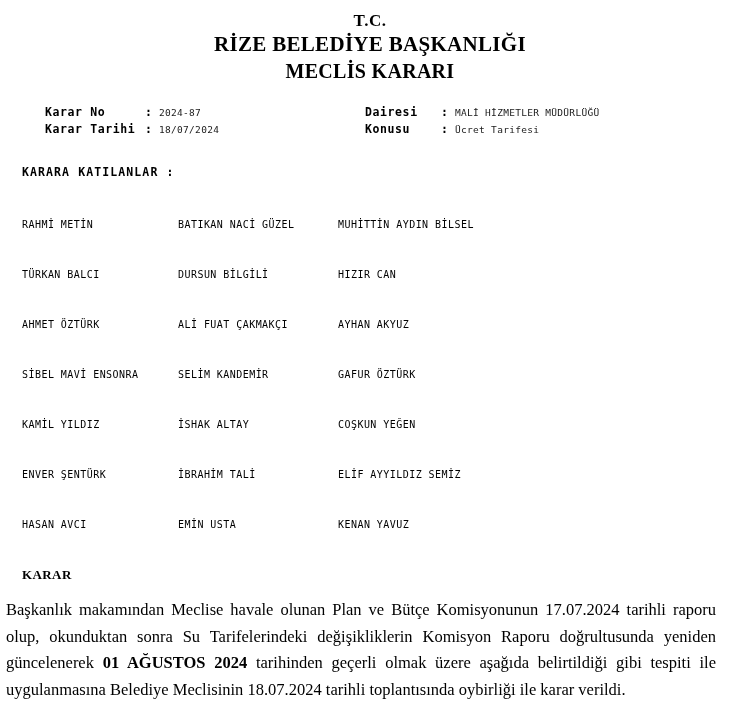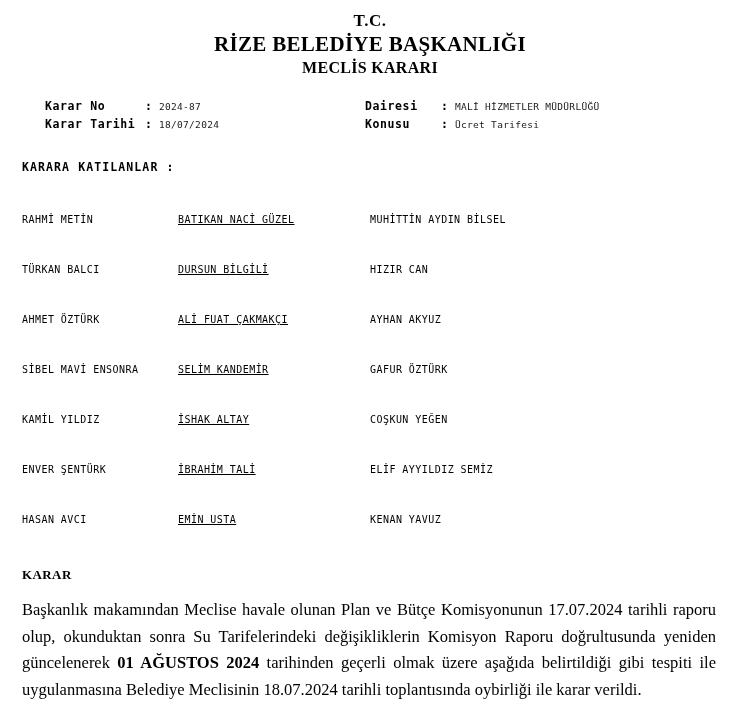--- a/index.html
+++ b/index.html
@@ -33,21 +33,21 @@
     font-size: 17px;
     letter-spacing: 0.5px;
     line-height: 1.25;
   }
   .header .line2 {
     font-size: 21px;
     letter-spacing: 0.3px;
     line-height: 1.25;
   }
   .header .line3 {
-    font-size: 16px;
+    font-size: 20px;
     letter-spacing: 0.3px;
     line-height: 1.3;
   }
 
   
   .meta {
     margin-top: 20px;
     display: flex;
     font-size: 11px;
     line-height: 1.55;
@@ -100,21 +100,21 @@
     font-size: 10px;
     letter-spacing: 0.45px;
     line-height: 1;
     margin-bottom: 17px;
   }
   .p-col {
     flex: 0 0 auto;
     margin-top: 23px;
   }
   .p-c1 { width: 156px; }
-  .p-c2 { width: 192px; text-decoration: underline; }
+  .p-c2 { width: 160px; }
   .p-c3 { width: 260px; }
 
   
   .ozu {
     position: absolute;
     left: 22px;
     right: 22px;
     top: 512px;
     font-size: 10px;
     line-height: 1.75;
@@ -131,21 +131,21 @@
     left: 22px;
     top: 567px;
     font-family: "Liberation Serif", serif;
     font-weight: bold;
     font-size: 13px;
     letter-spacing: 0.4px;
   }
 
   .body-text {
     position: absolute;
-    left: 22px;
+    left: 6px;
     right: 24px;
     top: 597px;
     font-family: "Liberation Serif", serif;
     font-size: 16.5px;
     line-height: 1.62;
     text-align: justify;
   }
   .body-text b { font-weight: bold; }
 </style>
 </head>

